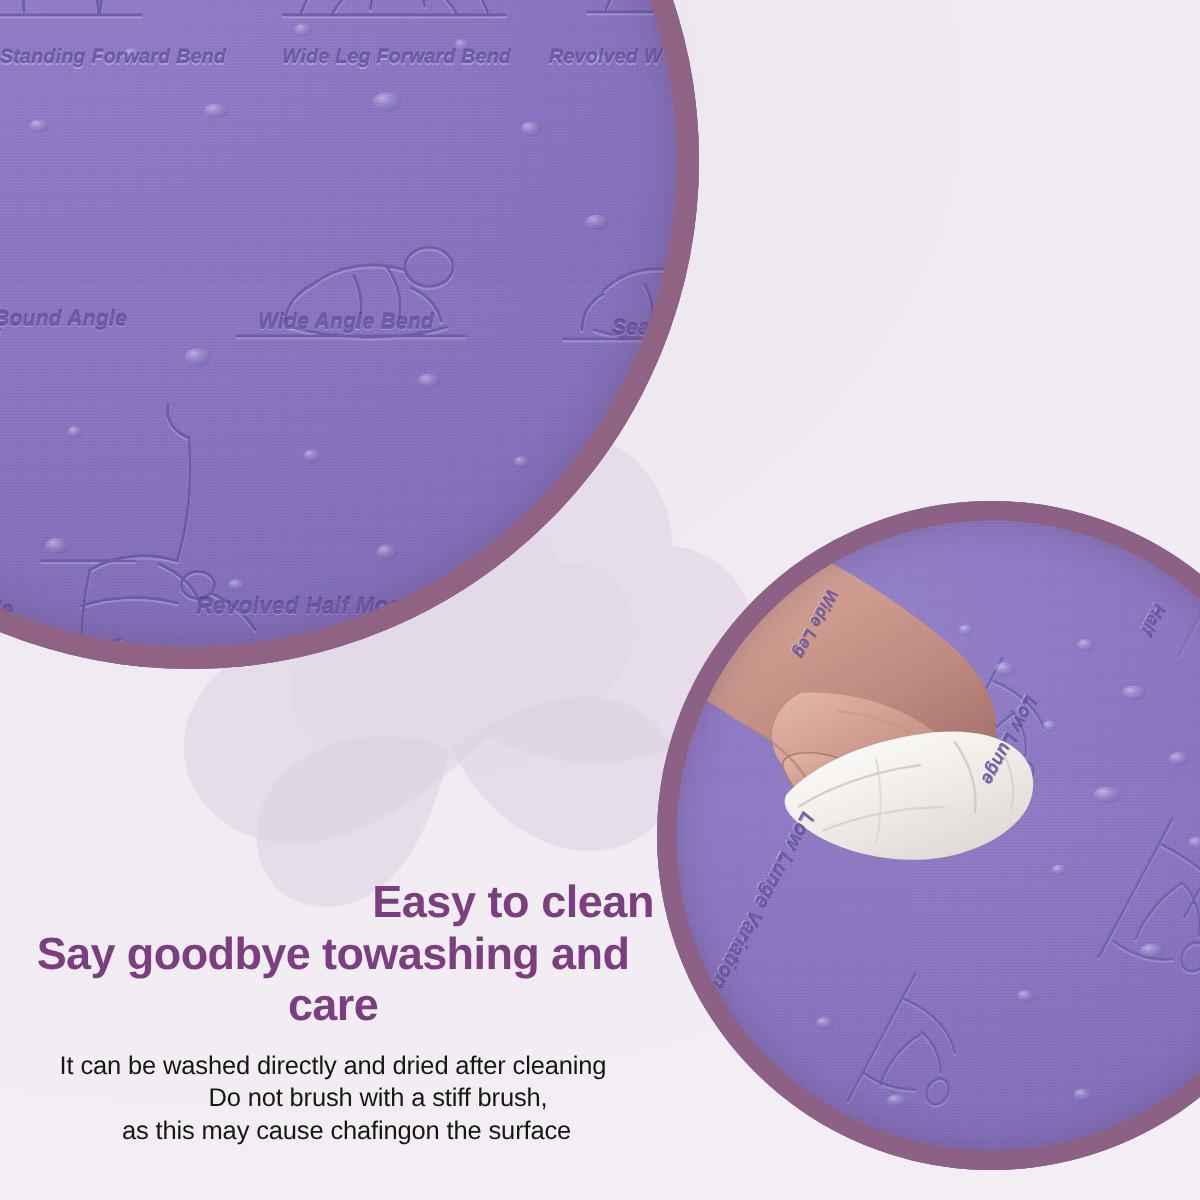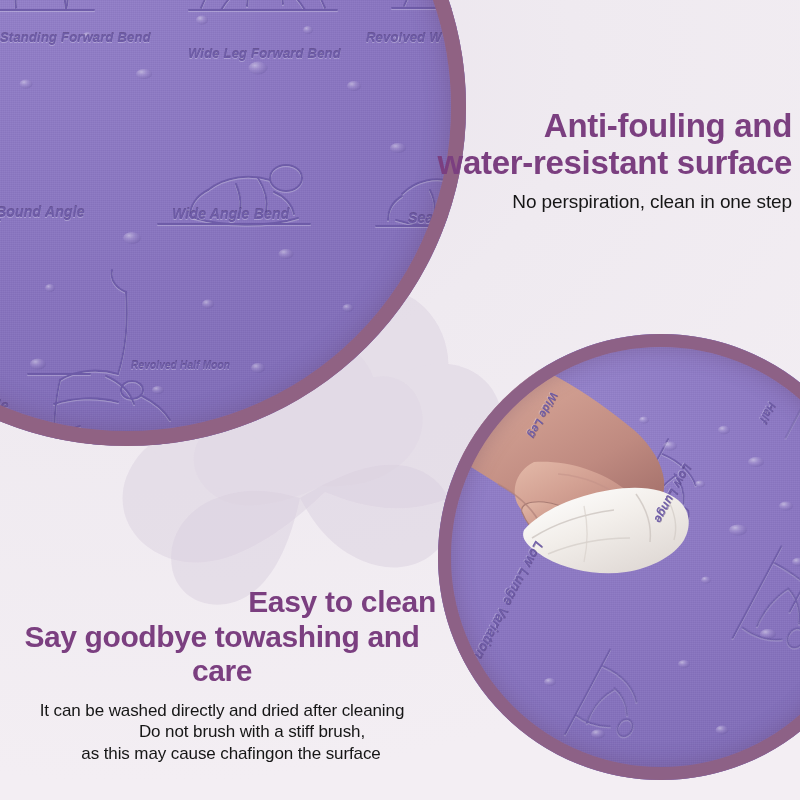--- a/index.html
+++ b/index.html
@@ -293,29 +293,29 @@
         <ellipse cx="180" cy="160" rx="6" ry="4" fill="url(#dropT)"></ellipse>
         <ellipse cx="300" cy="120" rx="5" ry="3.5" fill="url(#dropT)"></ellipse>
         <ellipse cx="430" cy="150" rx="7" ry="4.5" fill="url(#dropT)"></ellipse>
         <ellipse cx="540" cy="190" rx="6" ry="4" fill="url(#dropT)"></ellipse>
         <ellipse cx="610" cy="380" rx="8" ry="5" fill="url(#dropT)"></ellipse>
         <ellipse cx="78" cy="520" rx="6.5" ry="4.5" fill="url(#dropT)"></ellipse>
       </g>
     </svg>
 
     <div class="pose-label" style="left:212px; top:262px; font-size:13px;">Standing Forward Bend</div>
-    <div class="pose-label" style="left:400px; top:262px; font-size:13px;margin-top:16px;">Wide Leg Forward Bend</div>
+    <div class="pose-label" style="left:400px; top:262px; font-size:13px;">Wide Leg Forward Bend</div>
     <div class="pose-label" style="left:578px; top:262px; font-size:13px;">Revolved W</div>
 
     <div class="pose-label" style="left:208px; top:436px; font-size:14px;">Bound Angle</div>
     <div class="pose-label" style="left:384px; top:438px; font-size:14px;">Wide Angle Bend</div>
     <div class="pose-label" style="left:580px; top:442px; font-size:14px;margin-left:40px;">Seated Forw</div>
 
     <div class="pose-label" style="left:200px; top:630px; font-size:14px;">gle</div>
-    <div class="pose-label" style="left:343px; top:592px; font-size:10px;">Revolved Half Moon</div>
+    <div class="pose-label" style="left:343px; top:628px; font-size:15px;">Revolved Half Moon</div>
   </div>
   <div class="ring" id="ring-top"></div>
 
   <div class="circle" id="circle-bottom">
     <div class="mat"></div>
 
     <svg class="mat-svg" viewBox="0 0 446 446" xmlns="http://www.w3.org/2000/svg" aria-hidden="true">
       <defs>
         <filter id="embossB" x="-20%" y="-20%" width="140%" height="140%">
           <feDropShadow dx="0" dy="1" stdDeviation="0" flood-color="#ffffff" flood-opacity="0.28"></feDropShadow>
@@ -436,25 +436,20 @@
       </g>
     </svg>
 
     <div class="pose-label" style="left:108px; top:212px; font-size:13px; transform:rotate(118deg); transform-origin:left top;">Low Lunge Variation</div>
     <div class="pose-label" style="left:256px; top:134px; font-size:12px; transform:rotate(118deg); transform-origin:left top;">Low Lunge</div>
     <div class="pose-label" style="left:122px; top:62px; font-size:11px; transform:rotate(118deg); transform-origin:left top;">Wide Leg</div>
     <div class="pose-label" style="left:340px; top:72px; font-size:11px; transform:rotate(118deg); transform-origin:left top;">Half</div>
   </div>
   <div class="ring" id="ring-bottom"></div>
 
-  <div id="headline-block">
-    <div class="h-line">Anti-fouling and</div>
-    <div class="h-line">water-resistant surface</div>
-    <div class="sub-line">No perspiration, clean in one step</div>
-  </div>
 
   <div id="bottom-block">
     <div class="h1">Easy to clean</div>
     <div class="h2">Say goodbye towashing and care</div>
     <div class="b1">It can be washed directly and dried after cleaning</div>
     <div class="b2">Do not brush with a stiff brush,</div>
     <div class="b3">as this may cause chafingon the surface</div>
   </div>
 
 </div>

